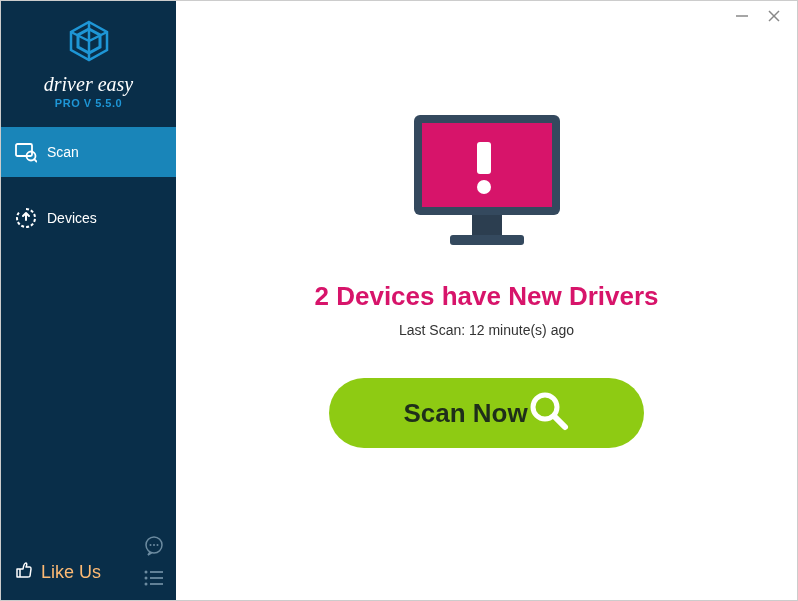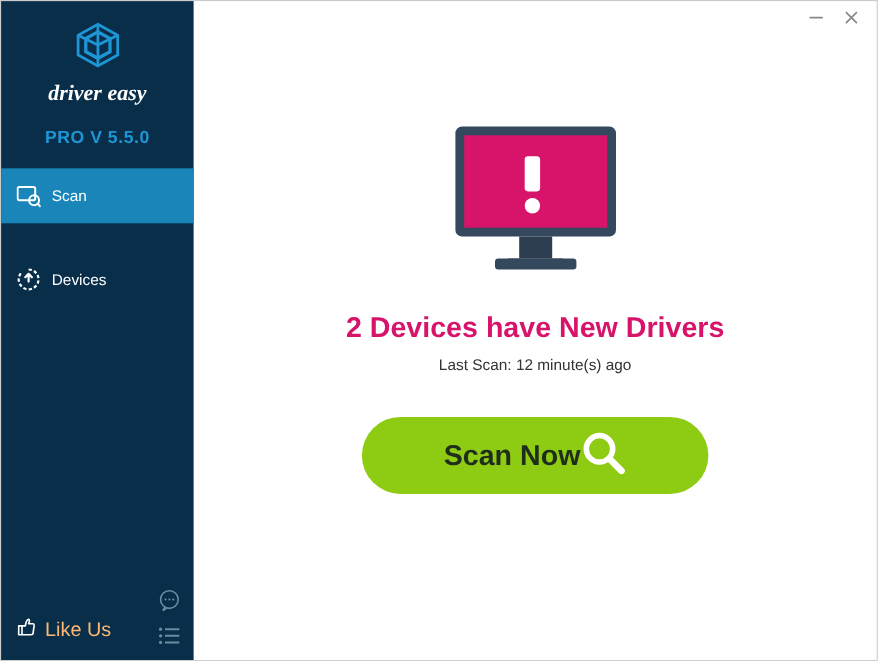--- a/index.html
+++ b/index.html
@@ -51,47 +51,47 @@
       display: flex;
       flex-direction: column;
       align-items: center;
     }
     .logo-icon {
       margin-bottom: 6px;
     }
     .logo-text {
       font-family: 'Comic Sans MS', cursive;
       font-style: italic;
-      font-weight: bold;
+      font-weight: normal;
       font-size: 20px;
       color: #ffffff;
     }
     .version-text {
-      font-size: 16px;
+      font-size: 11px;
       color: #1e96d6;
       font-weight: bold;
       letter-spacing: 0.5px;
-      margin-top: 20px;
+      margin-top: 1px;
     }
     .nav {
       margin-top: 10px;
       display: flex;
       flex-direction: column;
     }
     .nav-item {
       height: 50px;
       display: flex;
       align-items: center;
       padding-left: 14px;
       padding-right: 10px;
       color: #ffffff;
       font-size: 14px;
       cursor: pointer;
       position: relative;
-      margin-bottom: 26px;
+      margin-bottom: 16px;
     }
     .nav-item.active {
       background: #1985b9;
     }
     .nav-item .nav-icon {
       width: 22px;
       height: 22px;
       margin-right: 10px;
       display: flex;
       align-items: center;

